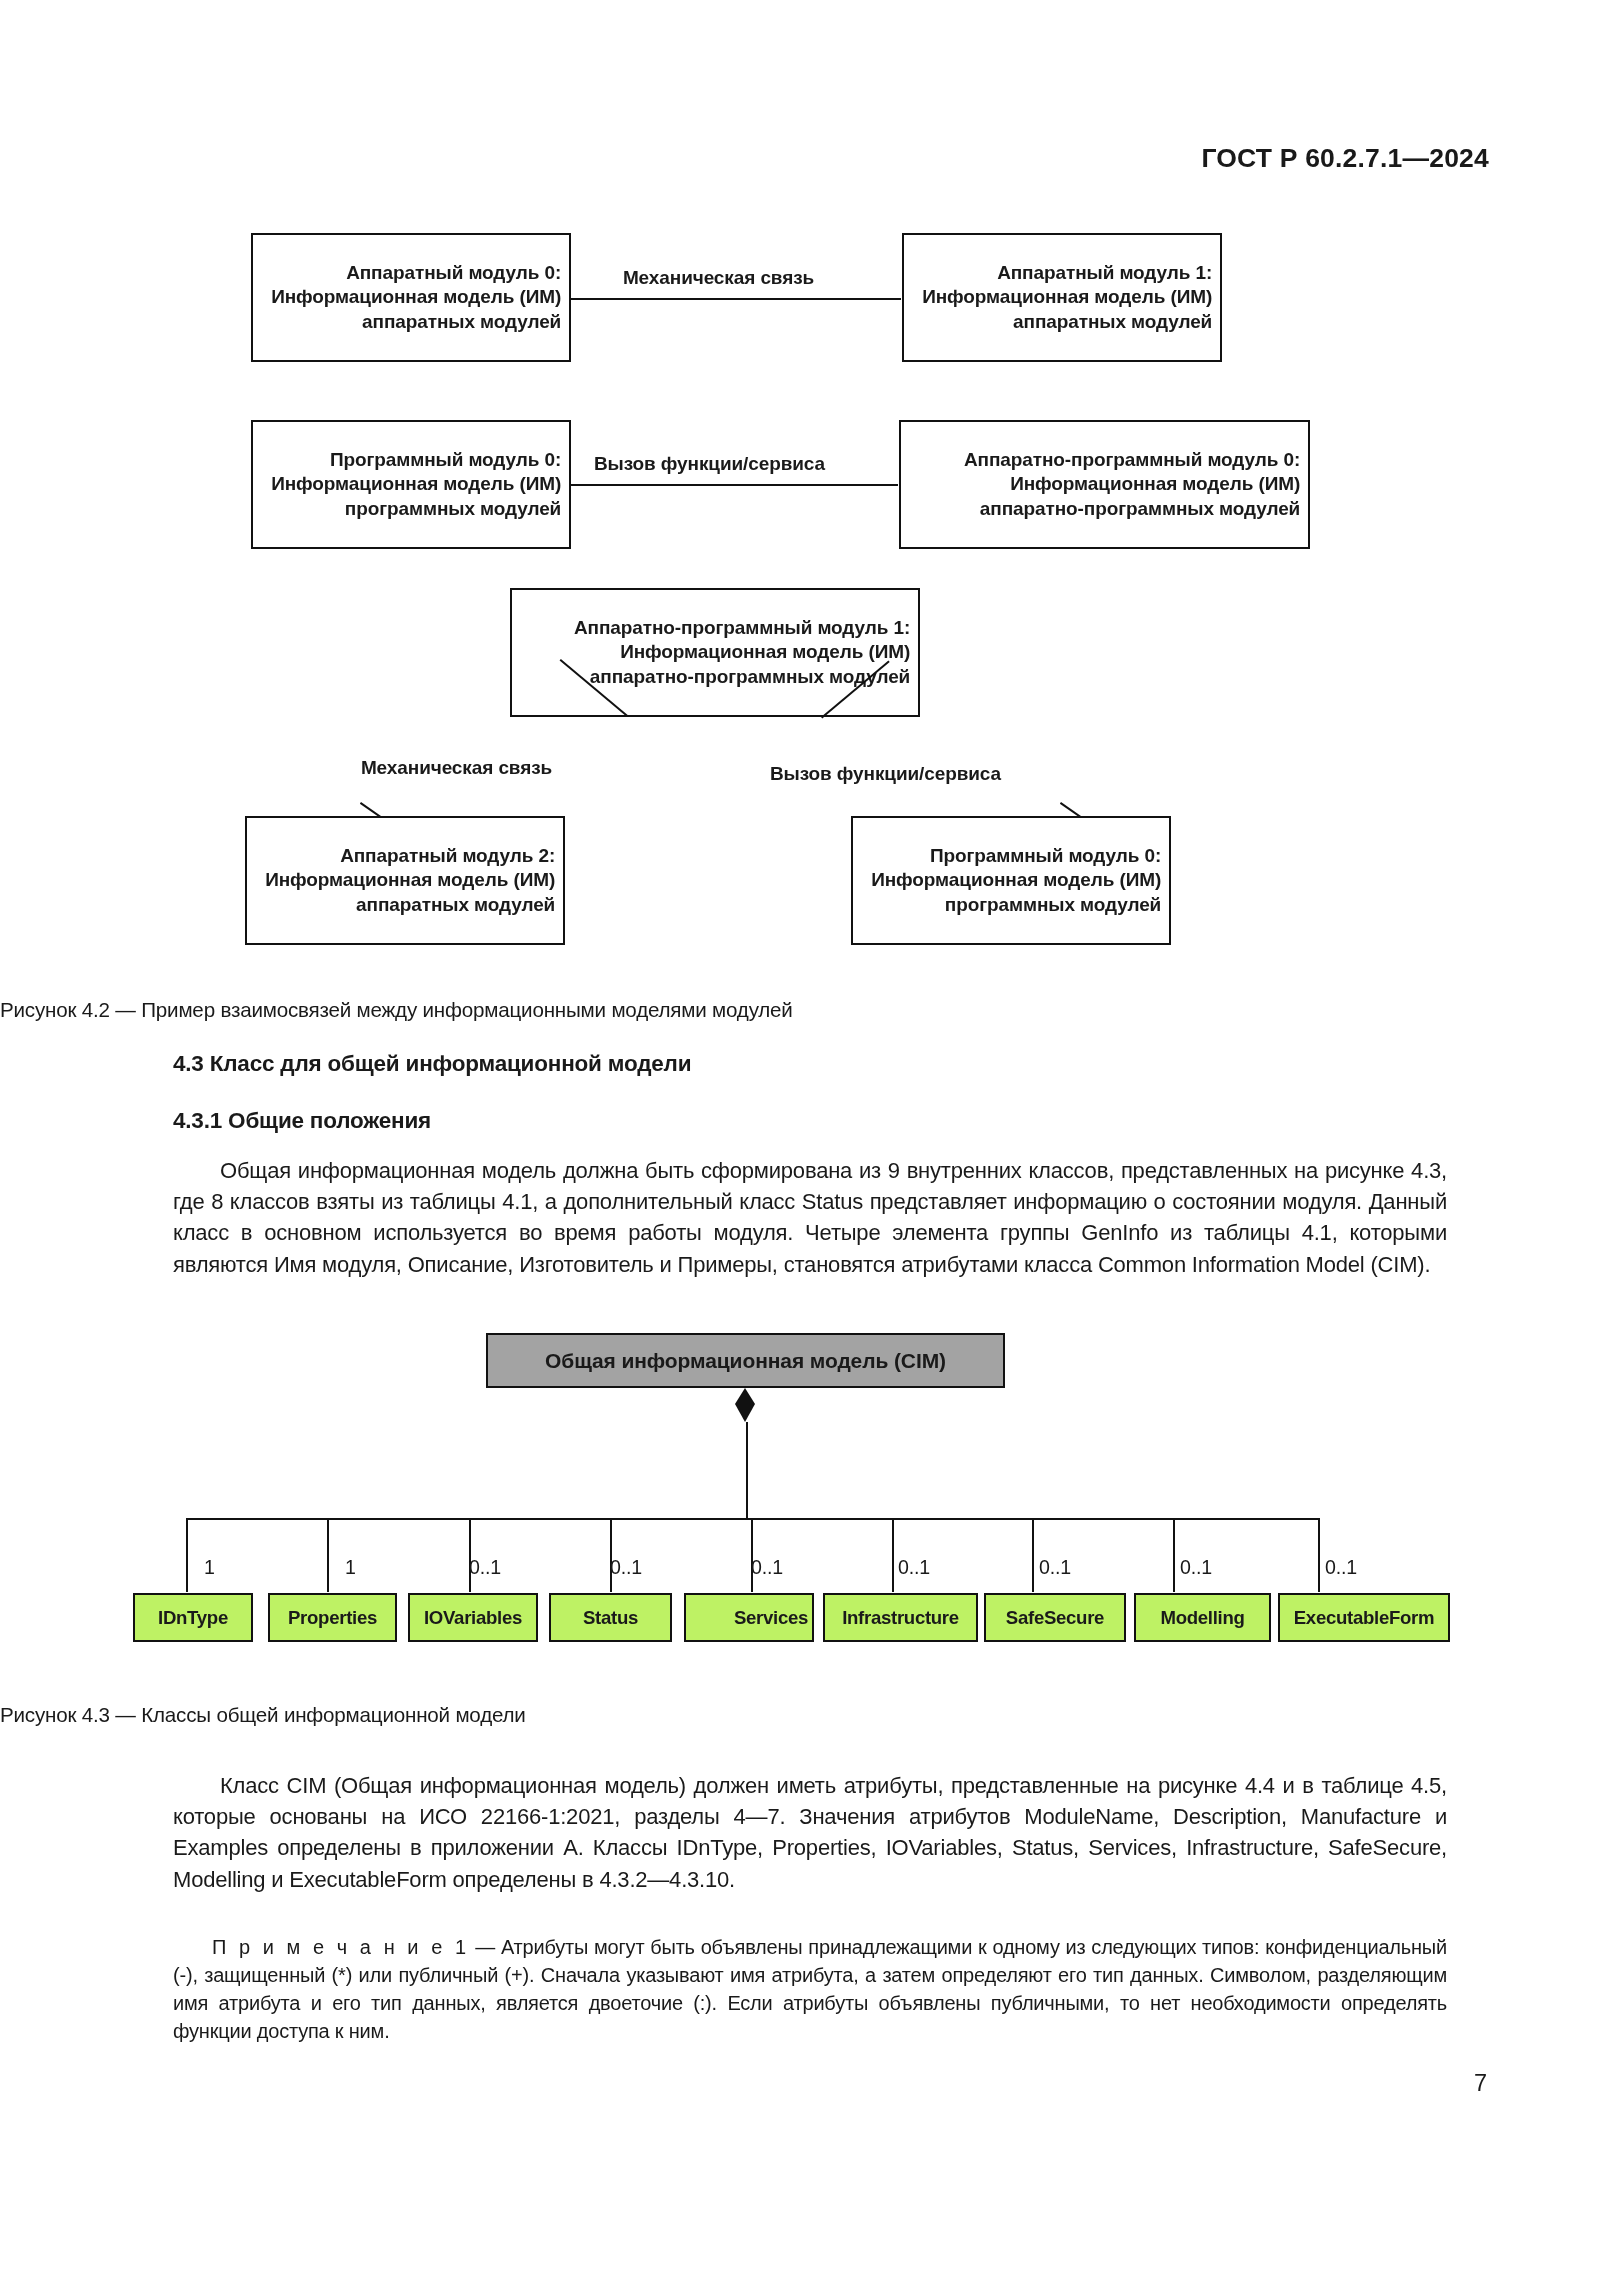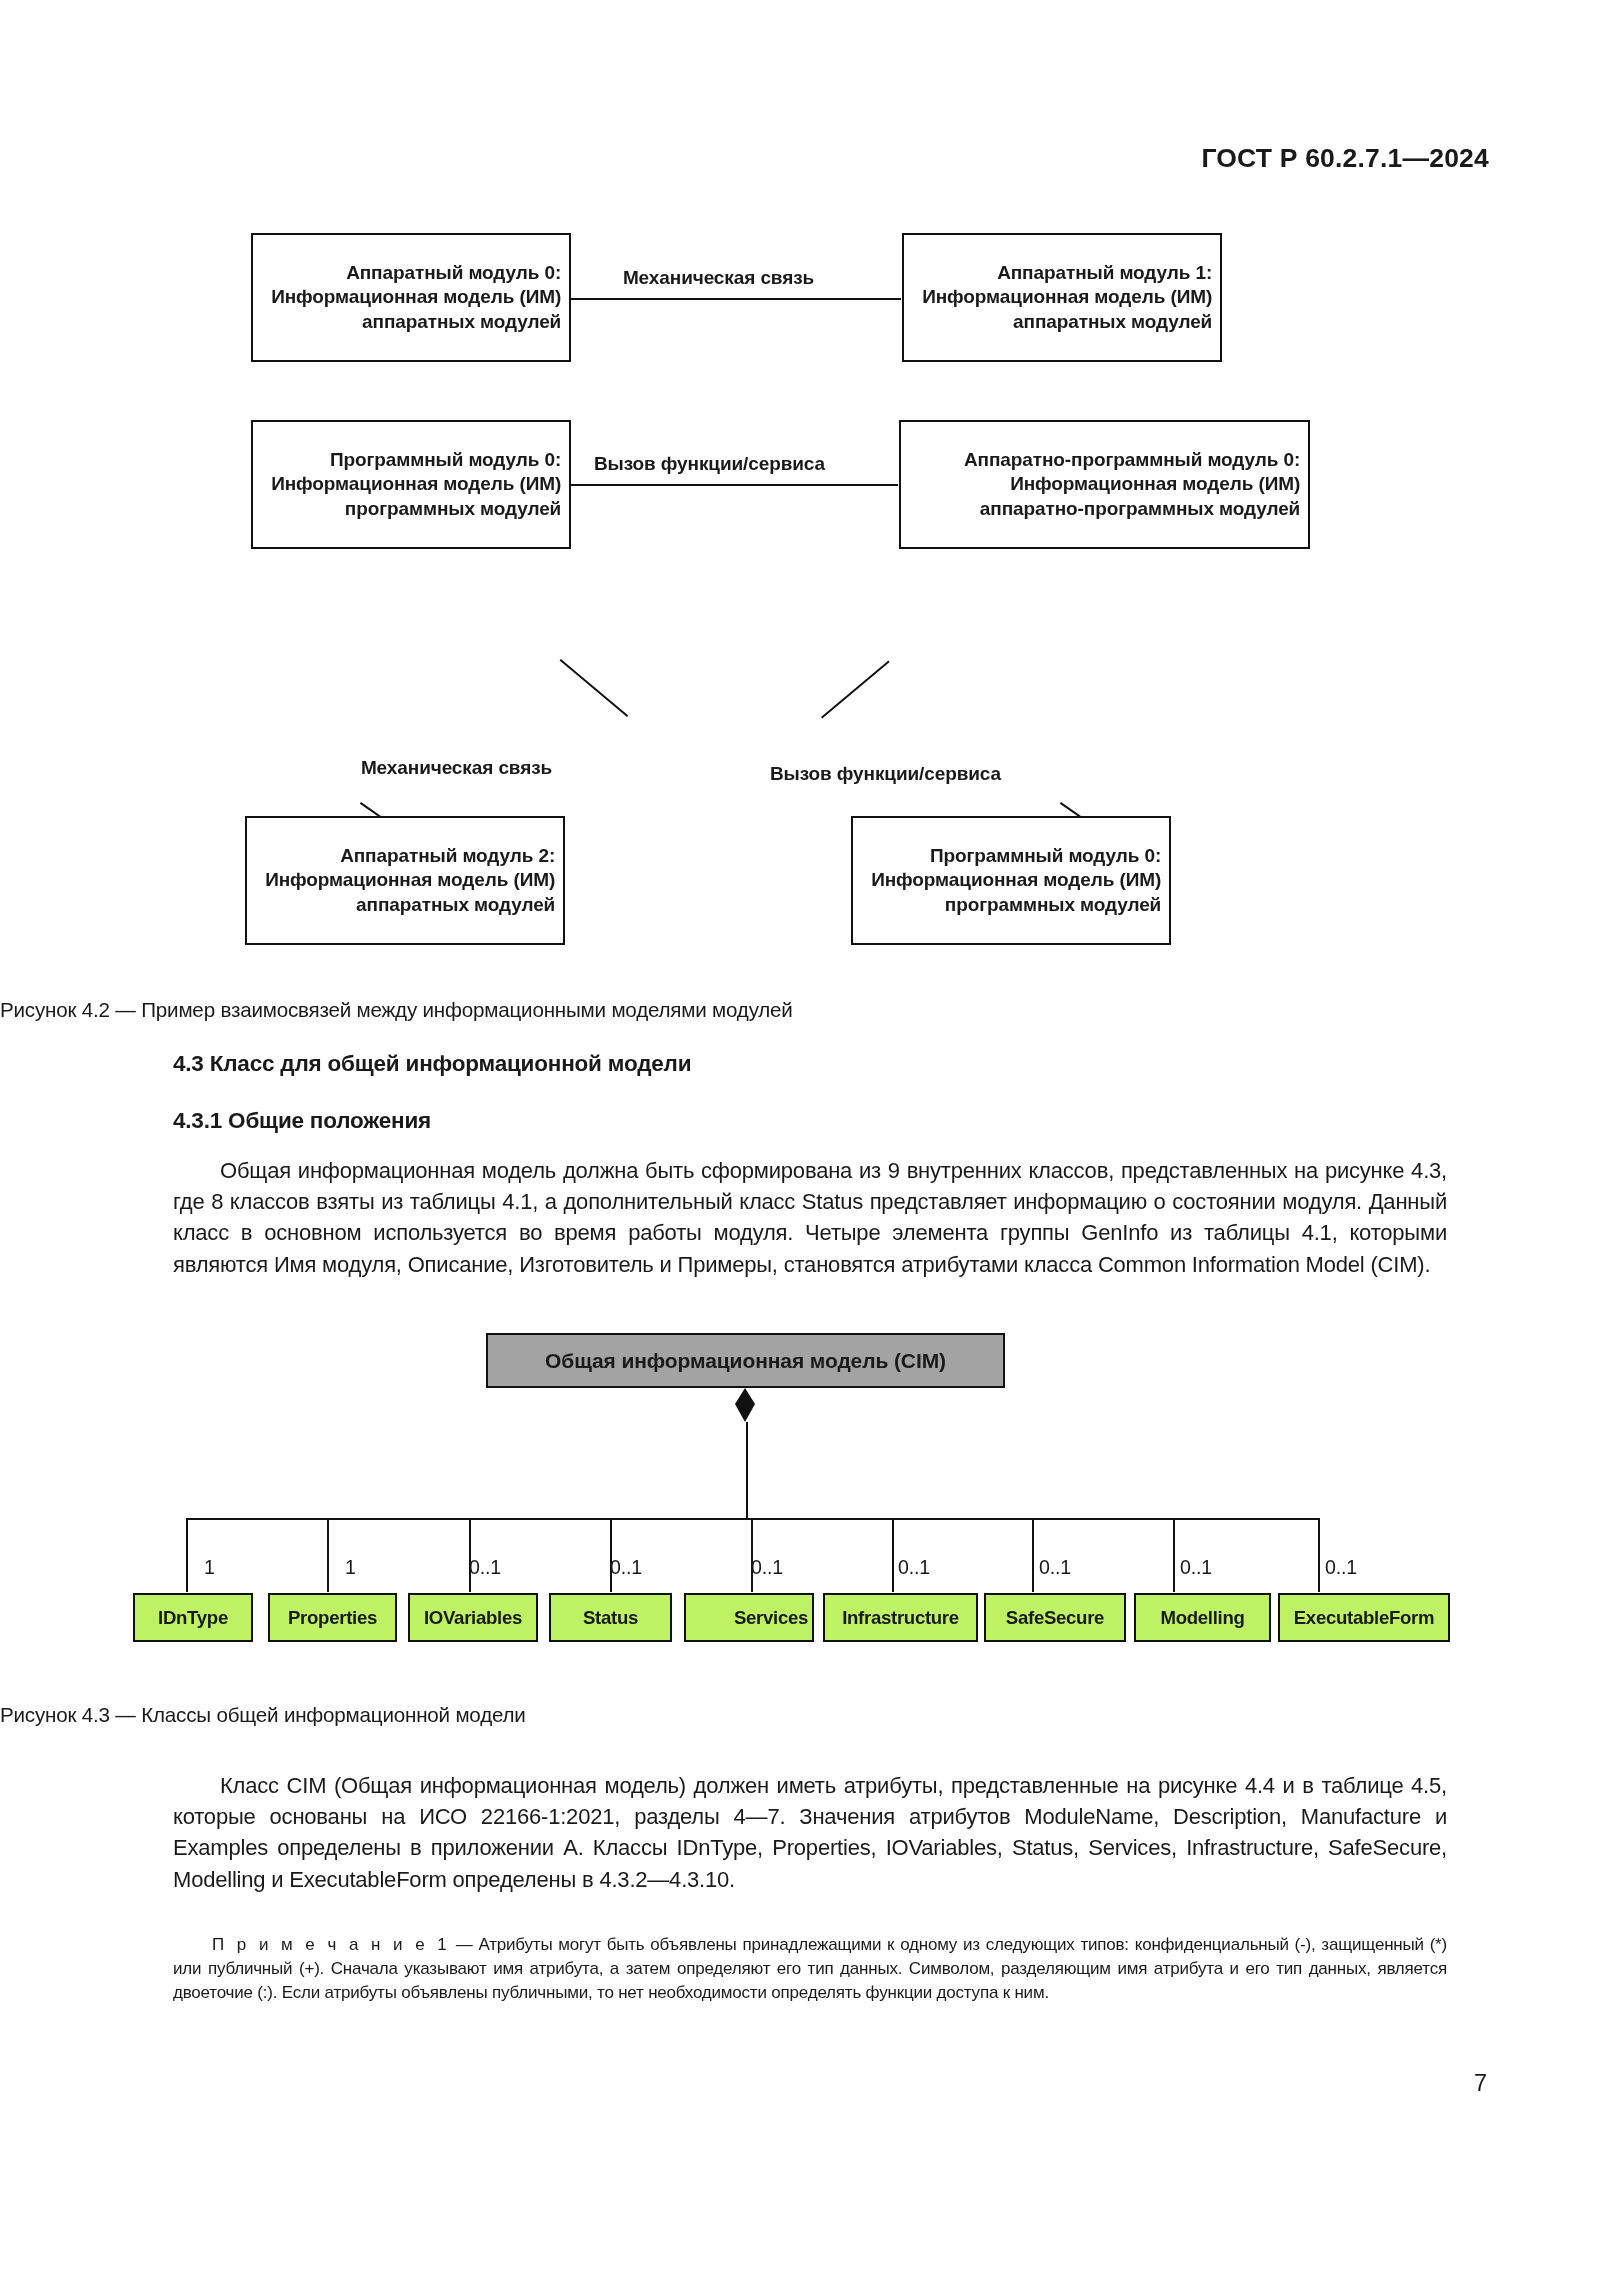--- a/index.html
+++ b/index.html
@@ -99,21 +99,21 @@
     font-size: 22px;
     line-height: 1.42;
     text-align: justify;
     letter-spacing: -0.2px;
   }
   .para .indent { display: inline-block; width: 47px; }
   .note {
     position: absolute;
     left: 173px;
     width: 1274px;
-    font-size: 17px;
+    font-size: 20px;
     line-height: 1.40;
     text-align: justify;
     letter-spacing: -0.2px;
   }
   .note .indent { display: inline-block; width: 39px; }
   .note .spaced { letter-spacing: 3.3px; }
 
   .page-number {
     position: absolute;
     top: 2070px;
@@ -185,20 +185,21 @@
 
     <div class="node" style="left:902px; top:233px; width:320px; height:129px;">Аппаратный модуль 1: Информационная модель (ИМ) аппаратных модулей</div>
 
     <div class="node" style="left:251px; top:420px; width:320px; height:129px;">Программный модуль 0: Информационная модель (ИМ) программных модулей</div>
 
     <div class="edge-h" style="left:570px; top:484px; width:328px;"></div>
     <div class="edge-label" style="left:590px; top:453px;">Вызов функции/сервиса</div>
 
     <div class="node" style="left:899px; top:420px; width:411px; height:129px;">Аппаратно-программный модуль 0: Информационная модель (ИМ) аппаратно-программных модулей</div>
 
+    <div class="node" style="left:510px; top:588px; width:410px; height:129px;">Аппаратно-программный модуль 1: Информационная модель (ИМ) аппаратно-программных модулей</div>
 
     <div class="diag-line" style="left:627px; top:717px; width:88px; transform: rotate(-140deg);"></div>
     <div class="diag-line" style="left:361px; top:802px; width:88px; transform: rotate(35deg);"></div>
 
     <div class="diag-line" style="left:821px; top:717px; width:88px; transform: rotate(-40deg);"></div>
     <div class="diag-line" style="left:1061px; top:802px; width:88px; transform: rotate(35deg);"></div>
 
     <div class="edge-label" style="left:357px; top:757px;">Механическая связь</div>
     <div class="edge-label" style="left:766px; top:763px;">Вызов функции/сервиса</div>
 

